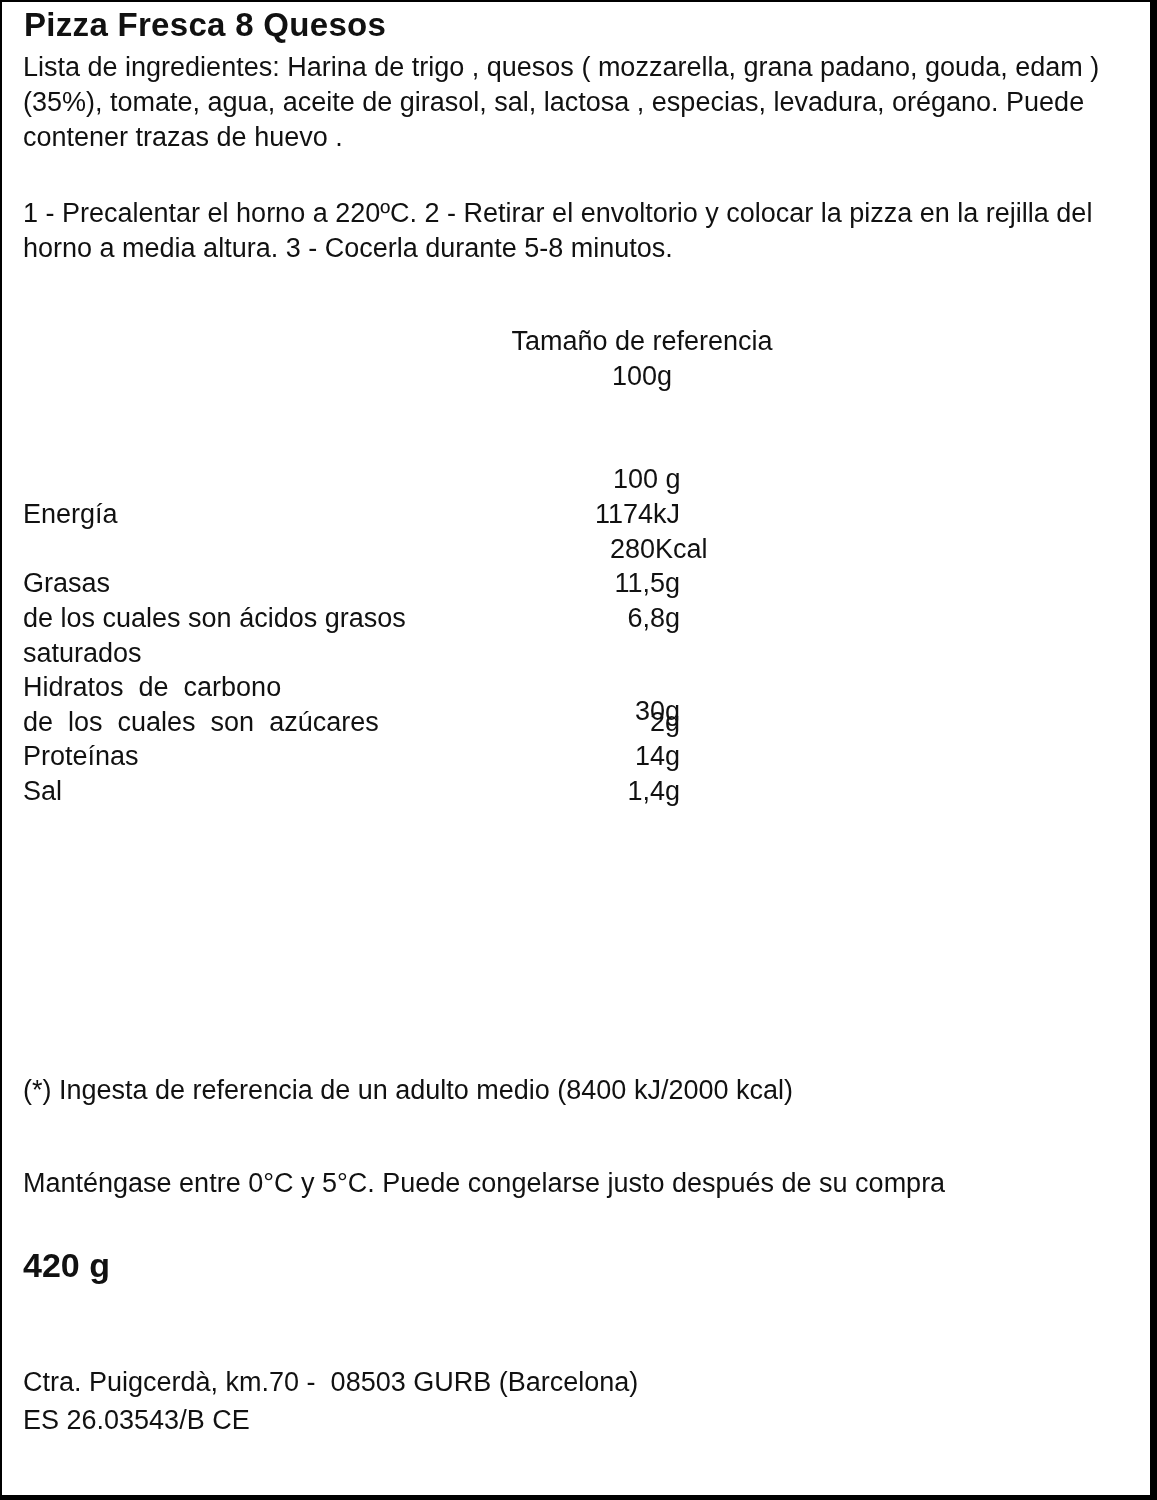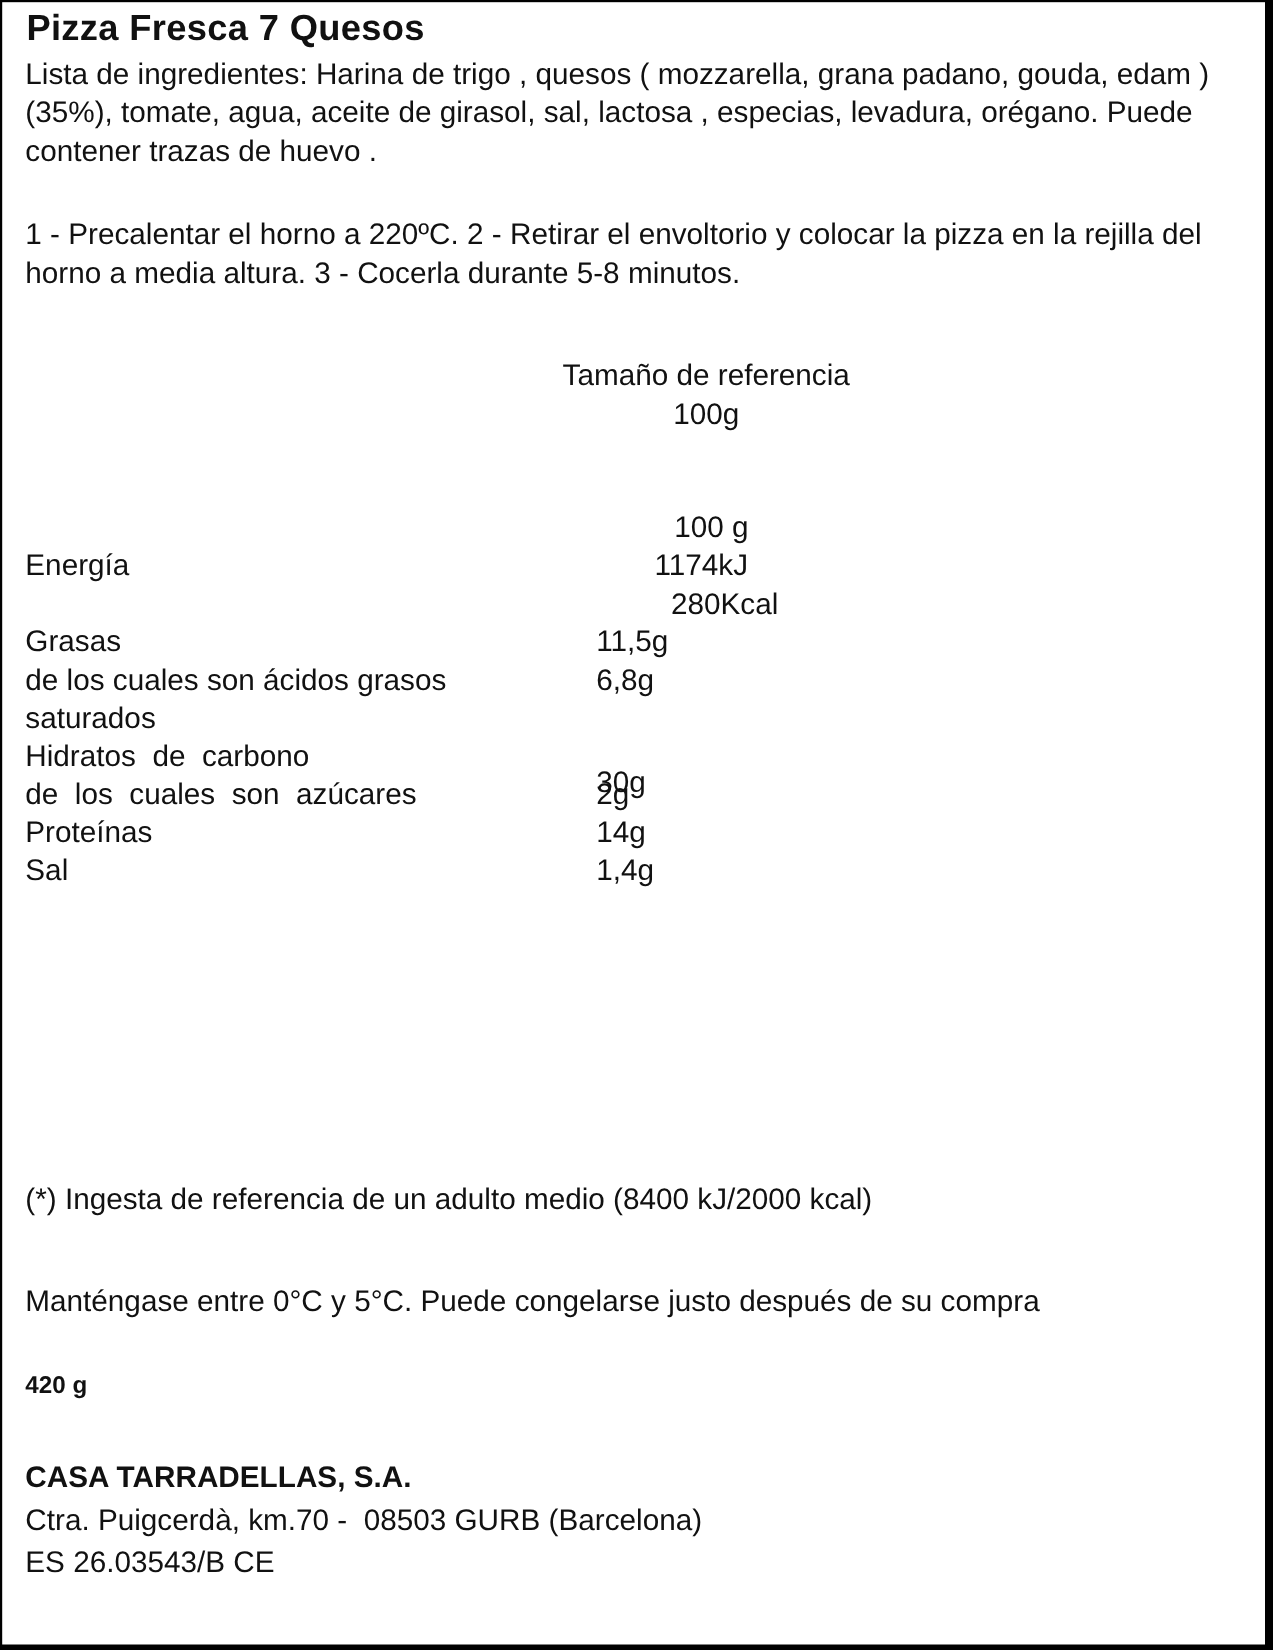--- a/index.html
+++ b/index.html
@@ -10,29 +10,29 @@
     font-family:"Liberation Sans", sans-serif;
   }
   .abs { position:absolute; white-space:nowrap; }
   .title { left:22px; top:4px; font-size:33px; font-weight:bold; letter-spacing:0.3px; }
   .body-text { font-size:27px; line-height:35px; }
   b { font-weight:normal; }
   .ingr { left:21px; top:48px; width:1100px; white-space:normal; }
   .instr { left:21px; top:194px; width:1100px; white-space:normal; }
   .center { text-align:center; }
   .label { left:21px; }
-  .val { }
-  .bold-lg { font-size:22px; font-weight:bold; }
+  .val { text-align:right; }
+  .bold-lg { font-size:34px; font-weight:bold; }
 </style>
 </head>
 <body>
 
 <div class="page">
 
-  <div class="abs title">Pizza Fresca 7 Quesos</div>
+  <div class="abs title">Pizza Fresca 8 Quesos</div>
 
   <div class="abs body-text ingr">
     <span>Lista de ingredientes: Harina de </span><b>trigo</b><span> , </span><b>quesos</b><span> ( </span><b>mozzarella, grana padano, gouda, edam</b><span> ) (35%), tomate, agua, aceite de girasol, sal, </span><b>lactosa</b><span> , especias, levadura, orégano. Puede contener trazas de </span><b>huevo</b><span> .</span>
   </div>
 
   <div class="abs body-text instr">1 - Precalentar el horno a 220ºC. 2 - Retirar el envoltorio y colocar la pizza en la rejilla del horno a media altura. 3 - Cocerla durante 5-8 minutos.</div>
 
   <div class="abs body-text center" style="left:440px; top:322px; width:400px;">Tamaño de referencia</div>
   <div class="abs body-text center" style="left:440px; top:357px; width:400px;">100g</div>
 
@@ -62,17 +62,16 @@
     <div class="abs body-text label" style="top:772px;">Sal</div>
     <div class="abs body-text val" style="left:540px; width:138px; top:772px;">1,4g</div>
   </div>
 
   <div class="abs body-text" style="left:21px; top:1071px;">(*) Ingesta de referencia de un adulto medio (8400 kJ/2000 kcal)</div>
 
   <div class="abs body-text" style="left:21px; top:1164px;">Manténgase entre 0°C y 5°C. Puede congelarse justo después de su compra</div>
 
   <div class="abs bold-lg" style="left:21px; top:1244px;">420 g</div>
 
-  <div class="abs body-text" style="left:21px; top:1324px; font-weight:bold;">CASA TARRADELLAS, S.A.</div>
   <div class="abs body-text" style="left:21px; top:1363px; white-space:pre;">Ctra. Puigcerdà, km.70 -  08503 GURB (Barcelona)</div>
   <div class="abs body-text" style="left:21px; top:1401px;">ES 26.03543/B CE</div>
 
 </div>
 
 </body></html>

